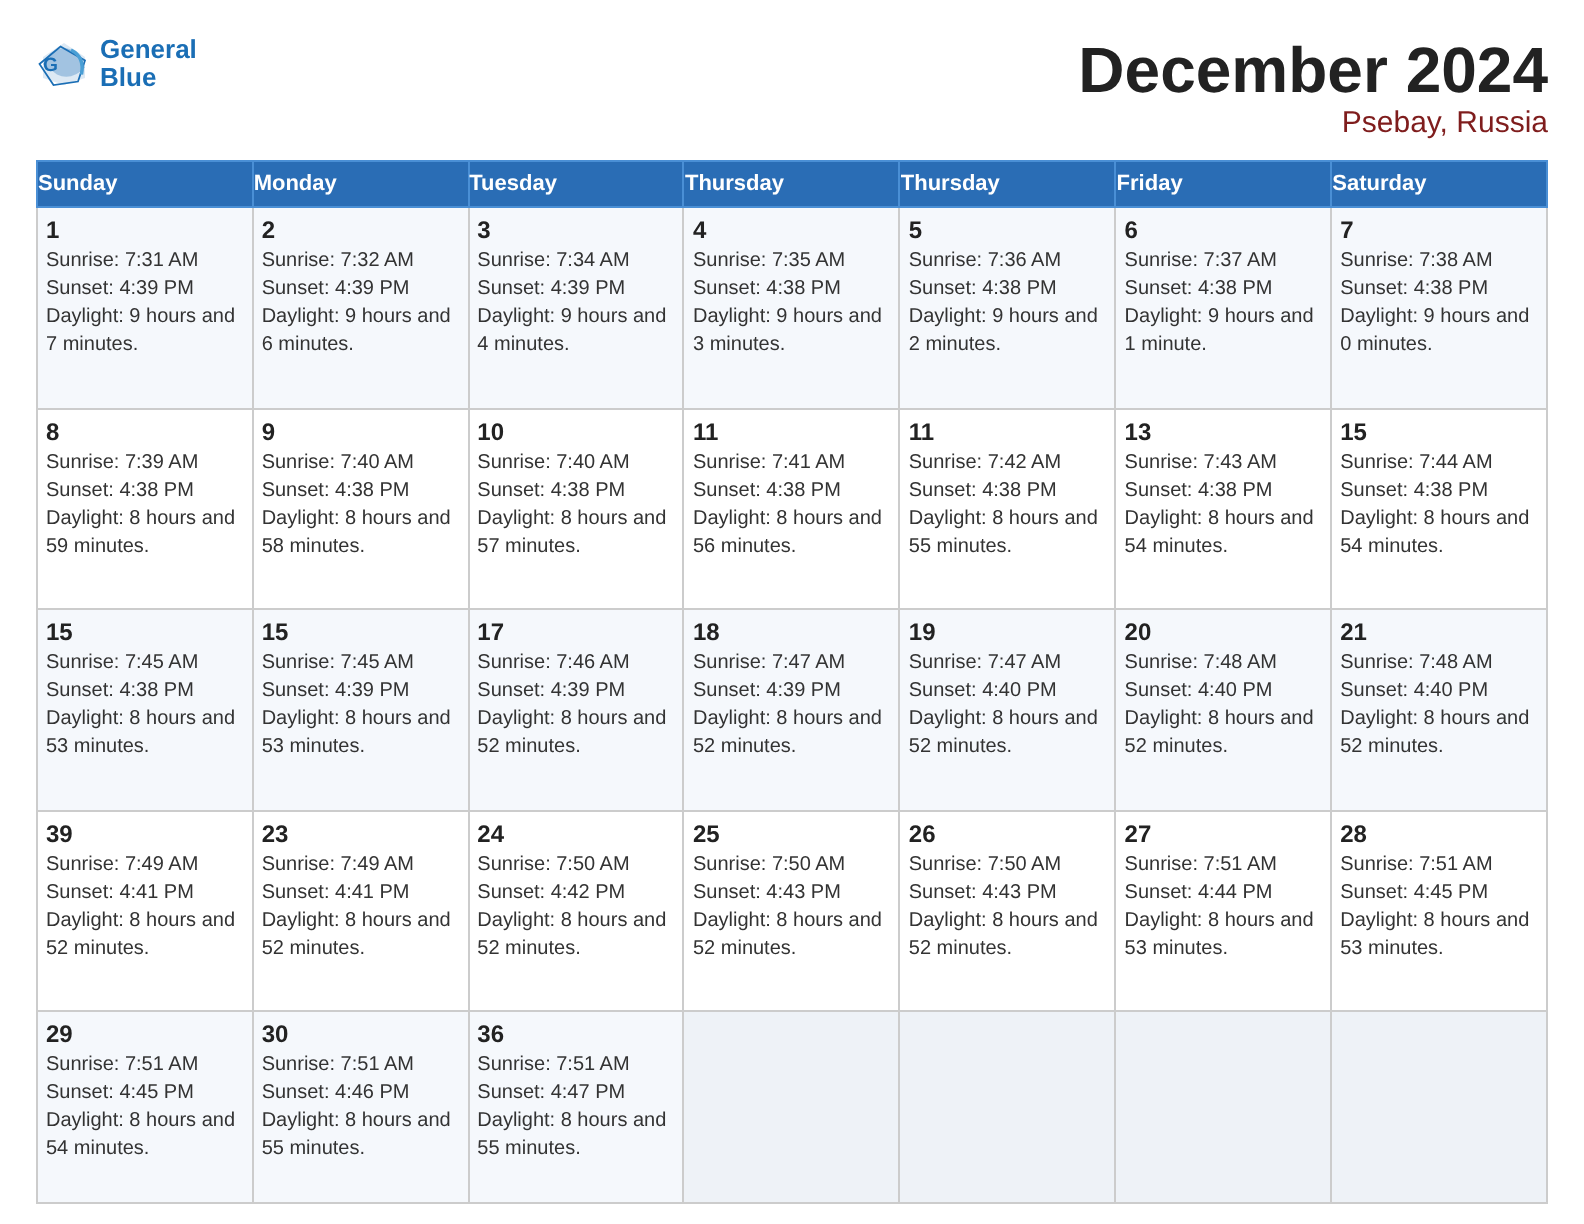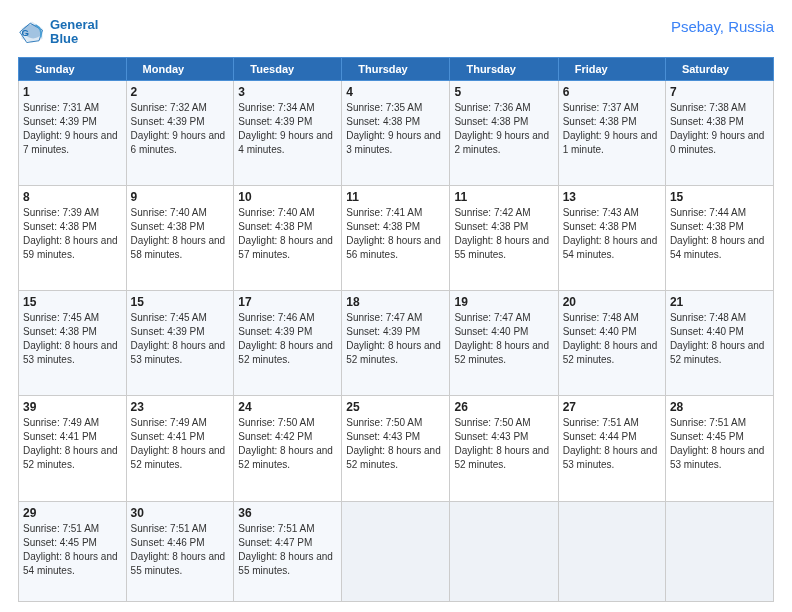--- a/index.html
+++ b/index.html
@@ -45,34 +45,34 @@
       text-align: right;
     }
     .main-title {
       font-size: 32px;
       font-weight: bold;
       color: #222;
       line-height: 1.1;
     }
     .subtitle {
       font-size: 15px;
-      color: #3b82f6;
+      color: #7f1d1d;
     }
     .calendar {
       flex: 1;
       border-collapse: collapse;
       width: 100%;
       font-size: 9.5px;
     }
     .calendar th {
       background: #2a6db5;
       color: #fff;
       font-size: 11px;
       font-weight: bold;
-      padding: 5px 16px;
+      padding: 5px 0;
       text-align: left;
       border: 1px solid #4a8fd5;
     }
     .calendar td {
       border: 1px solid #ccc;
       vertical-align: top;
       padding: 4px 4px;
       width: 110px;
       height: 85px;
       background: #fff;
@@ -115,20 +115,21 @@
         <path d="M14 6 L28 14 L24 26 L10 28 L2 16 Z" fill="none" stroke="#1a6eb5" stroke-width="1"></path>
         <text x="4" y="20" font-size="11" font-weight="bold" fill="#1a6eb5" font-family="Arial">G</text>
         <path d="M20 8 Q28 12 26 22" stroke="#4a9fd5" stroke-width="2" fill="none"></path>
       </svg>
       <div class="logo-text">
         <div><span>General</span></div>
         <div><span>Blue</span></div>
       </div>
     </div>
     <div class="title-block">
+      <div class="main-title">December 2024</div>
       <div class="subtitle">Psebay, Russia</div>
     </div>
   </div>
 
   <table class="calendar">
     <thead>
       <tr>
         <th>Sunday</th>
         <th>Monday</th>
         <th>Tuesday</th>

